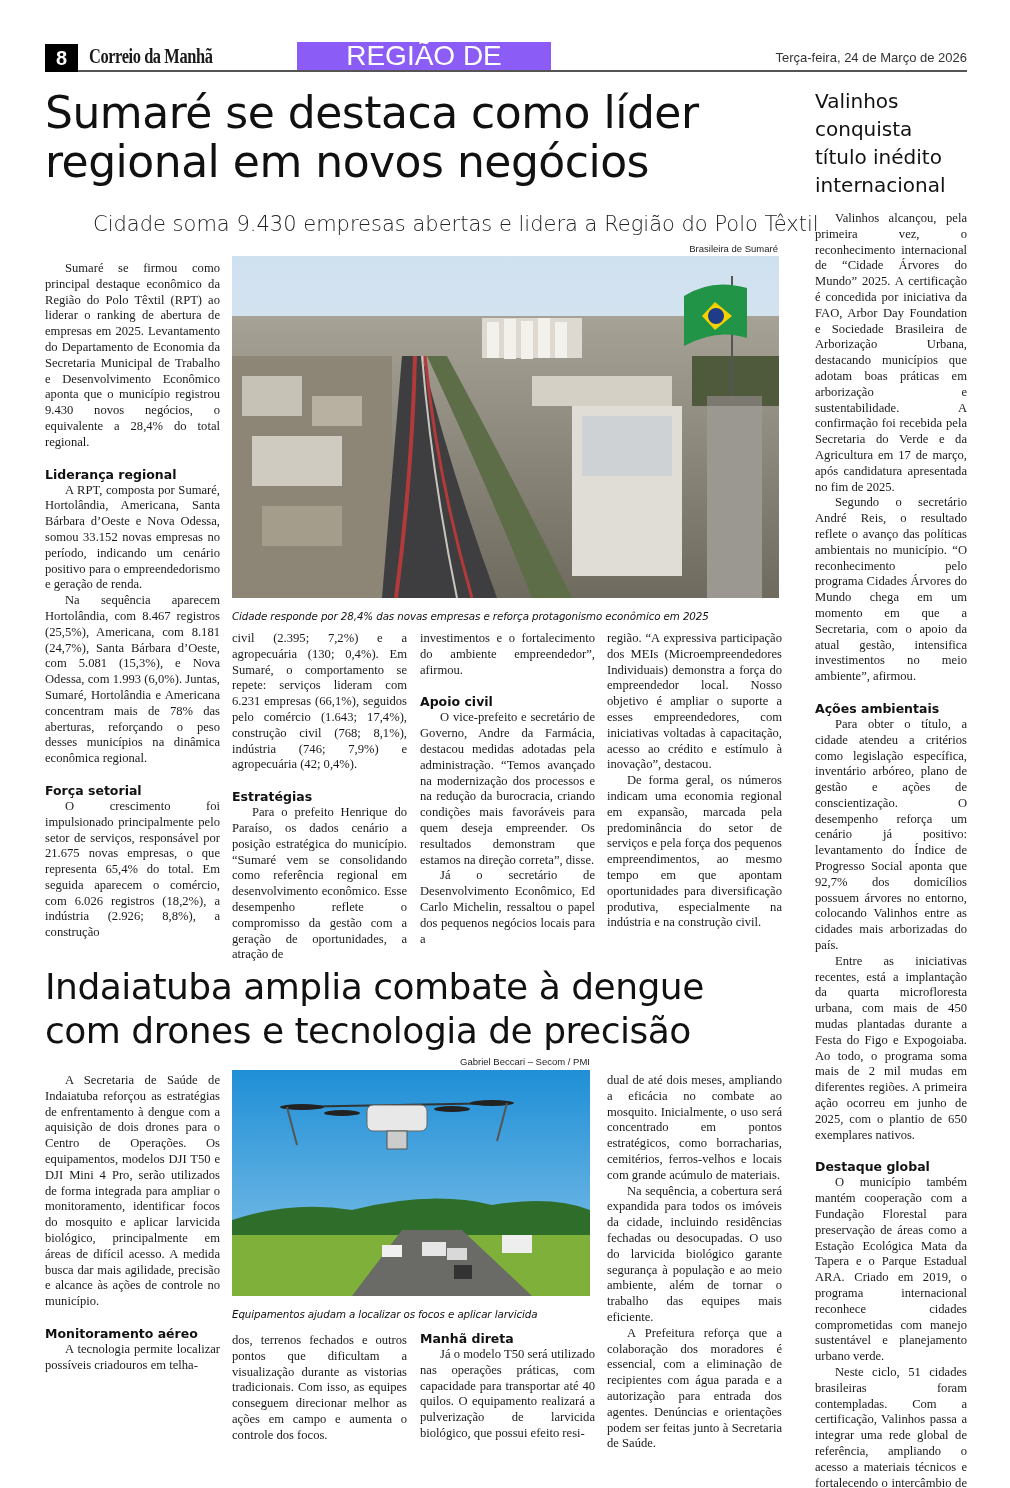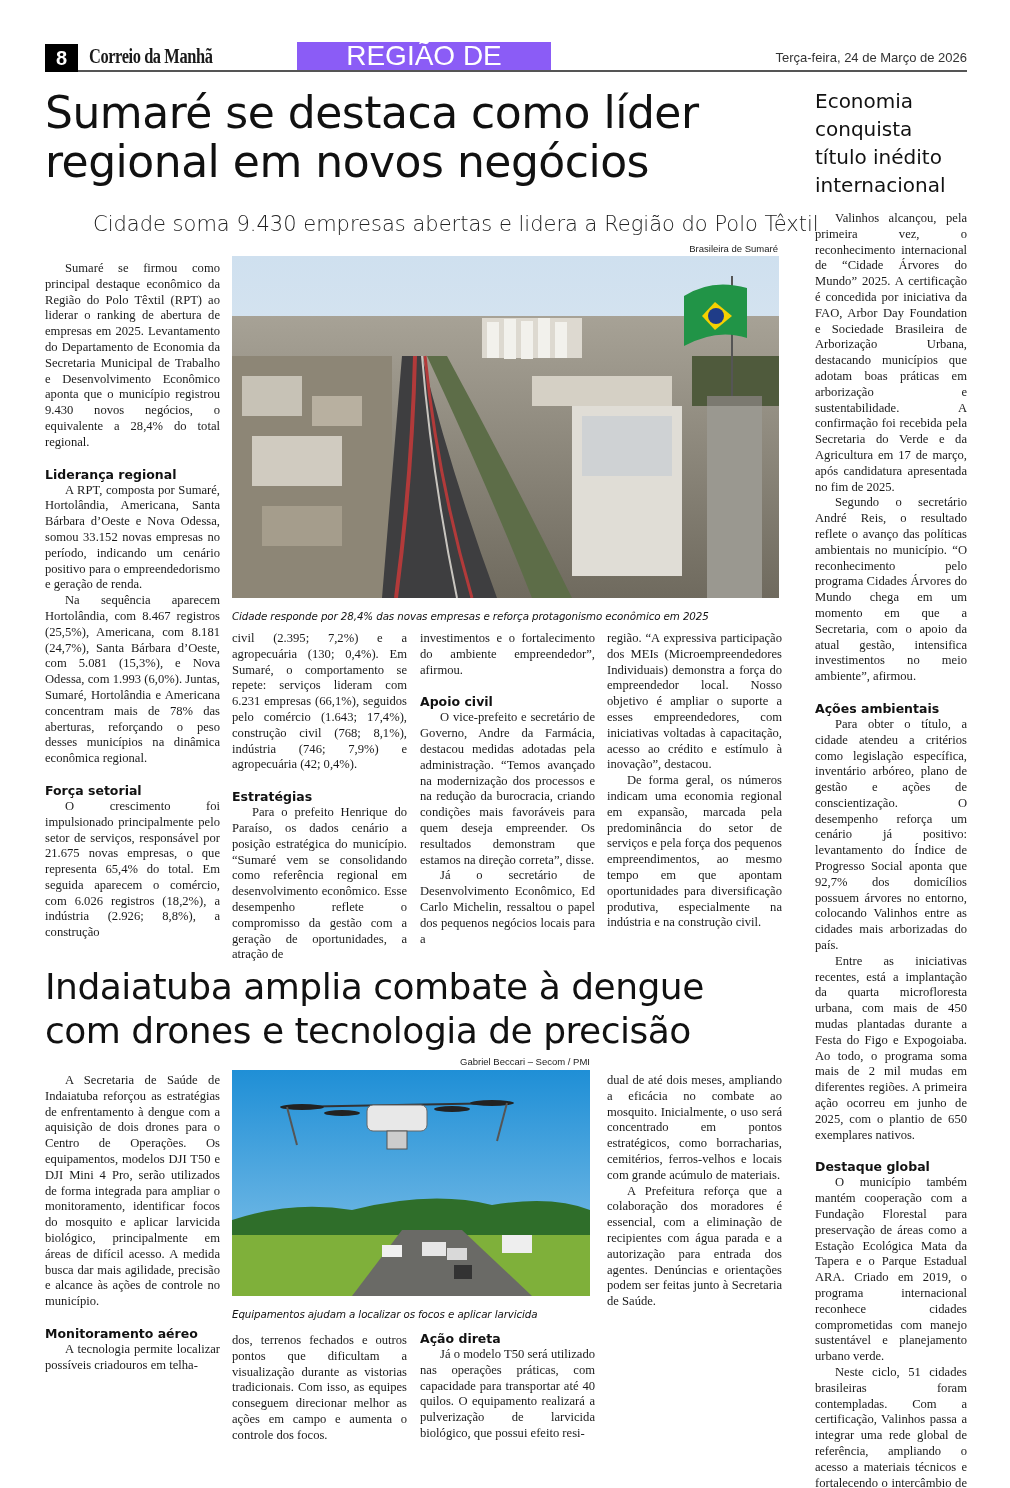--- a/index.html
+++ b/index.html
@@ -165,31 +165,32 @@
   <p>A Secretaria de Saúde de Indaiatuba reforçou as estratégias de enfrentamento à dengue com a aquisição de dois drones para o Centro de Operações. Os equipamentos, modelos DJI T50 e DJI Mini 4 Pro, serão utilizados de forma integrada para ampliar o monitoramento, identificar focos do mosquito e aplicar larvicida biológico, principalmente em áreas de difícil acesso. A medida busca dar mais agilidade, precisão e alcance às ações de controle no município.</p>
   <h4>Monitoramento aéreo</h4>
   <p>A tecnologia permite localizar possíveis criadouros em telha-</p>
 </div>
 
 <div class="abs col" style="left:232px;top:1333px;width:175px;">
   <p class="noindent">dos, terrenos fechados e outros pontos que dificultam a visualização durante as vistorias tradicionais. Com isso, as equipes conseguem direcionar melhor as ações em campo e aumenta o controle dos focos.</p>
 </div>
 
 <div class="abs col" style="left:420px;top:1317px;width:175px;">
-  <h4 style="margin-top:14px;">Ação direta</h4>
+  <h4 style="margin-top:14px;">Manhã direta</h4>
   <p>Já o modelo T50 será utilizado nas operações práticas, com capacidade para transportar até 40 quilos. O equipamento realizará a pulverização de larvicida biológico, que possui efeito resi-</p>
 </div>
 
 <div class="abs col" style="left:607px;top:1073px;width:175px;">
   <p class="noindent">dual de até dois meses, ampliando a eficácia no combate ao mosquito. Inicialmente, o uso será concentrado em pontos estratégicos, como borracharias, cemitérios, ferros-velhos e locais com grande acúmulo de materiais.</p>
+  <p>Na sequência, a cobertura será expandida para todos os imóveis da cidade, incluindo residências fechadas ou desocupadas. O uso do larvicida biológico garante segurança à população e ao meio ambiente, além de tornar o trabalho das equipes mais eficiente.</p>
   <p>A Prefeitura reforça que a colaboração dos moradores é essencial, com a eliminação de recipientes com água parada e a autorização para entrada dos agentes. Denúncias e orientações podem ser feitas junto à Secretaria de Saúde.</p>
 </div>
 
 <div class="abs side-headline" style="left:815px;top:87px;width:160px;">
-  <div>Economia</div>
+  <div>Valinhos</div>
   <div>conquista</div>
   <div>título inédito</div>
   <div>internacional</div>
 </div>
 <div class="abs col" style="left:815px;top:211px;width:152px;">
   <p>Valinhos alcançou, pela primeira vez, o reconhecimento internacional de “Cidade Árvores do Mundo” 2025. A certificação é concedida por iniciativa da FAO, Arbor Day Foundation e Sociedade Brasileira de Arborização Urbana, destacando municípios que adotam boas práticas em arborização e sustentabilidade. A confirmação foi recebida pela Secretaria do Verde e da Agricultura em 17 de março, após candidatura apresentada no fim de 2025.</p>
   <p>Segundo o secretário André Reis, o resultado reflete o avanço das políticas ambientais no município. “O reconhecimento pelo programa Cidades Árvores do Mundo chega em um momento em que a Secretaria, com o apoio da atual gestão, intensifica investimentos no meio ambiente”, afirmou.</p>
   <h4>Ações ambientais</h4>
   <p>Para obter o título, a cidade atendeu a critérios como legislação específica, inventário arbóreo, plano de gestão e ações de conscientização. O desempenho reforça um cenário já positivo: levantamento do Índice de Progresso Social aponta que 92,7% dos domicílios possuem árvores no entorno, colocando Valinhos entre as cidades mais arborizadas do país.</p>
   <p>Entre as iniciativas recentes, está a implantação da quarta microfloresta urbana, com mais de 450 mudas plantadas durante a Festa do Figo e Expogoiaba. Ao todo, o programa soma mais de 2 mil mudas em diferentes regiões. A primeira ação ocorreu em junho de 2025, com o plantio de 650 exemplares nativos.</p>

